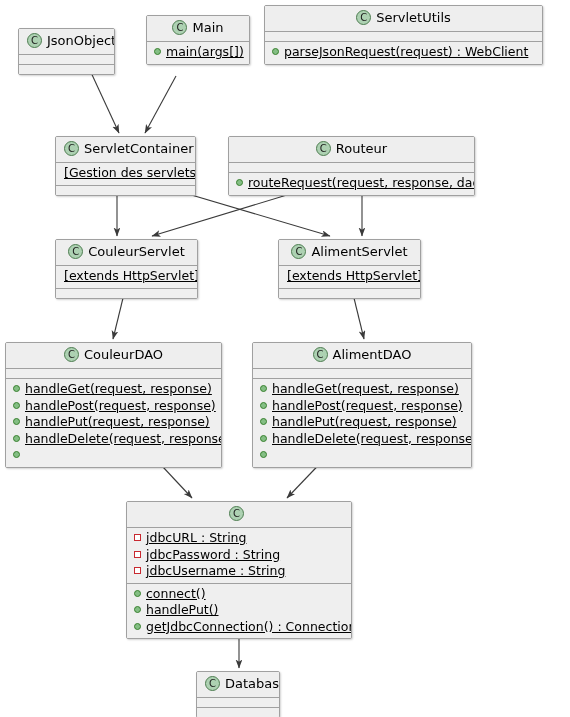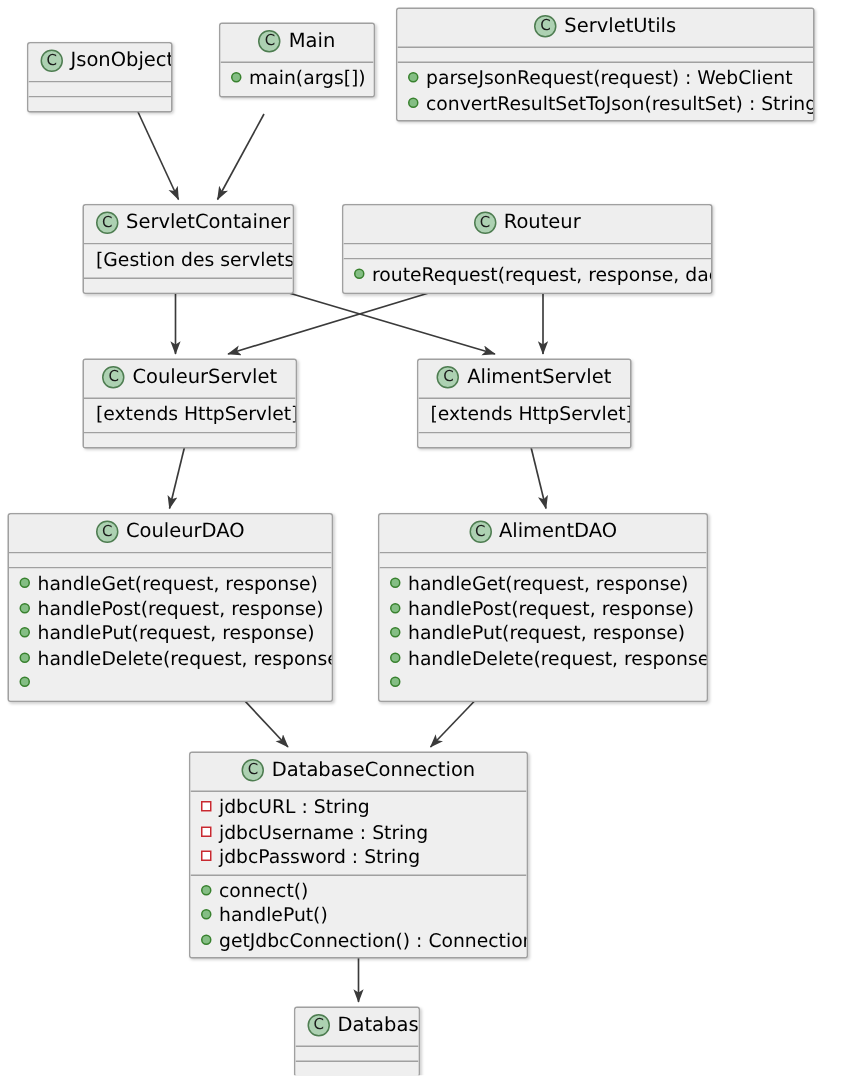--- a/index.html
+++ b/index.html
@@ -80,20 +80,21 @@
   .uml-compartment.empty {
     height: 9px;
     padding: 0;
   }
   .uml-row {
     font-size: 12.5px;
     color: #000000;
     white-space: nowrap;
     line-height: 1.32;
     padding-left: 2px;
+    text-decoration: underline;
   }
   .uml-row.note {
     padding-left: 3px;
   }
   .bullet {
     display: inline-block;
     width: 7px;
     height: 7px;
     border-radius: 50%;
     background: #84BE84;
@@ -158,21 +159,20 @@
     </div>
   </div>
 
   <div class="uml-class" style="left:264px; top:5px; width:279px;">
     <div class="uml-header">
       <span class="cicon"><span class="cletter">C</span></span><span class="title">ServletUtils</span>
     </div>
     <div class="uml-compartment empty"></div>
     <div class="uml-compartment">
       <div class="uml-row"><span class="bullet"></span><span>parseJsonRequest(request) : WebClient</span></div>
-      <div class="uml-row"><span class="bullet"></span><span>convertResultSetToJson(resultSet) : String</span></div>
     </div>
   </div>
 
   <div class="uml-class" style="left:55px; top:136px; width:141px;">
     <div class="uml-header">
       <span class="cicon"><span class="cletter">C</span></span><span class="title">ServletContainer</span>
     </div>
     <div class="uml-compartment">
       <div class="uml-row note">[Gestion des servlets]</div>
     </div>
@@ -232,26 +232,26 @@
       <div class="uml-row"><span class="bullet"></span><span>handleGet(request, response)</span></div>
       <div class="uml-row"><span class="bullet"></span><span>handlePost(request, response)</span></div>
       <div class="uml-row"><span class="bullet"></span><span>handlePut(request, response)</span></div>
       <div class="uml-row"><span class="bullet"></span><span>handleDelete(request, response)</span></div>
       <div class="uml-row"><span class="bullet"></span></div>
     </div>
   </div>
 
   <div class="uml-class" style="left:126px; top:501px; width:226px;">
     <div class="uml-header">
-      <span class="cicon"><span class="cletter">C</span></span><span class="title">DatabaseConnection</span>
+      <span class="cicon"><span class="cletter">C</span></span>
     </div>
     <div class="uml-compartment">
       <div class="uml-row"><span class="sq"></span><span>jdbcURL : String</span></div>
+      <div class="uml-row"><span class="sq"></span><span>jdbcPassword : String</span></div>
       <div class="uml-row"><span class="sq"></span><span>jdbcUsername : String</span></div>
-      <div class="uml-row"><span class="sq"></span><span>jdbcPassword : String</span></div>
     </div>
     <div class="uml-compartment">
       <div class="uml-row"><span class="bullet"></span><span>connect()</span></div>
       <div class="uml-row"><span class="bullet"></span><span>handlePut()</span></div>
       <div class="uml-row"><span class="bullet"></span><span>getJdbcConnection() : Connection</span></div>
     </div>
   </div>
 
   <div class="uml-class" style="left:196px; top:671px; width:84px;">
     <div class="uml-header">

